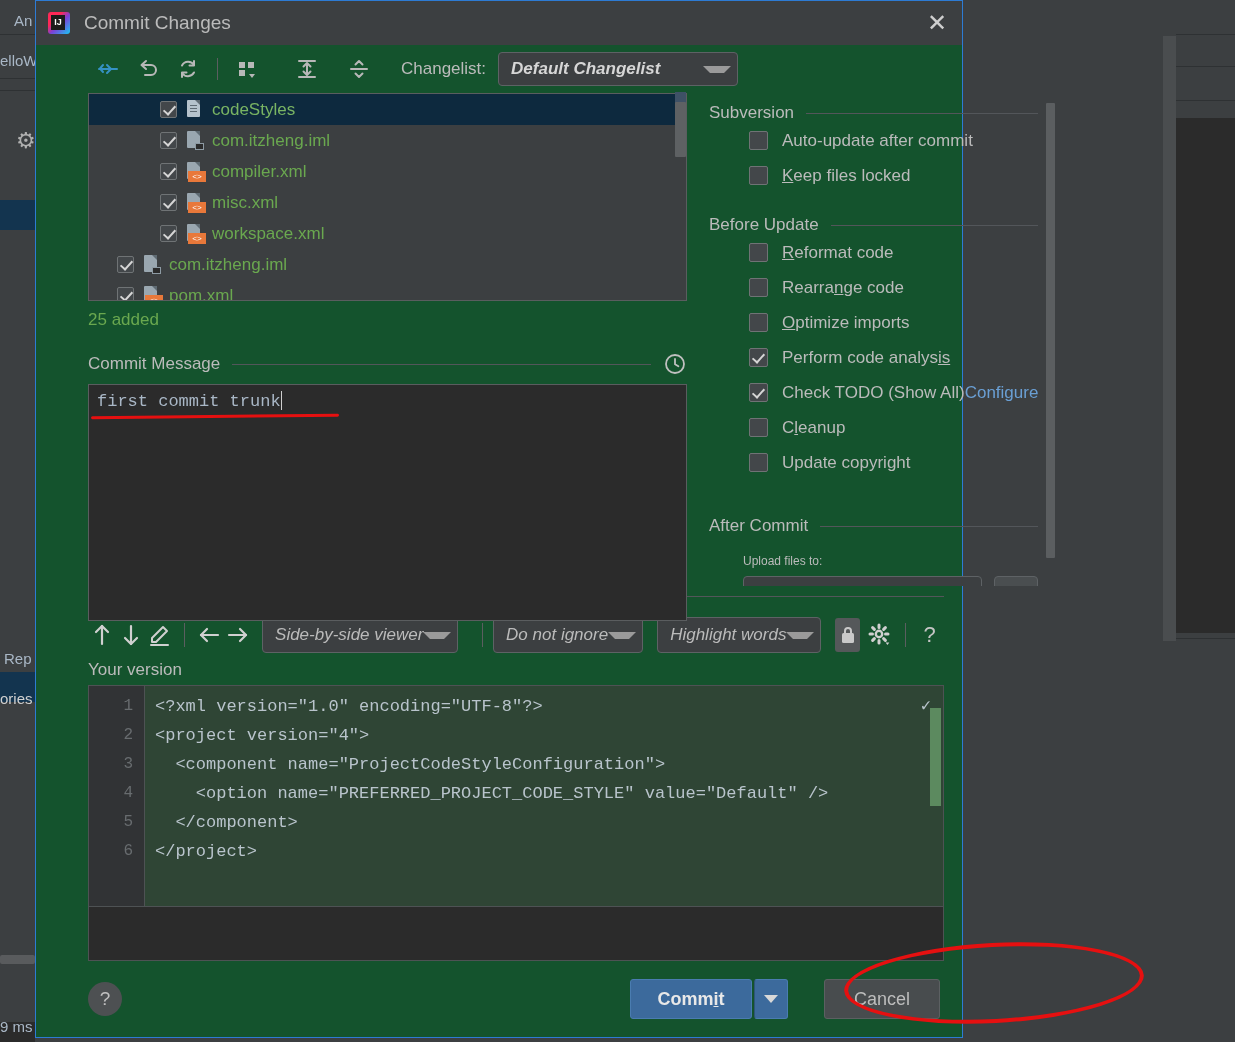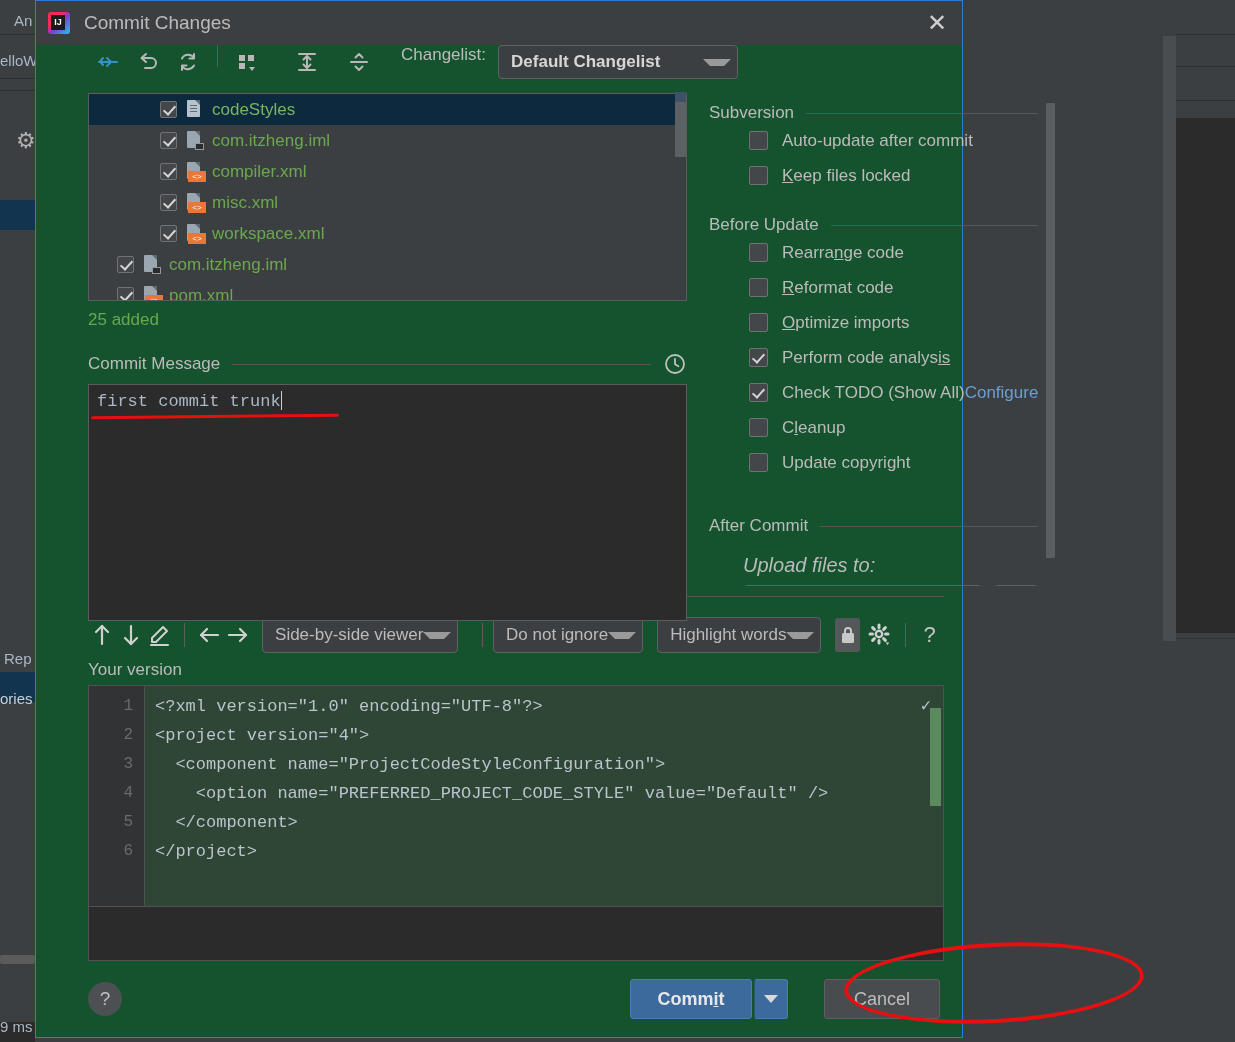--- a/index.html
+++ b/index.html
@@ -58,37 +58,37 @@
   .title-text { color: #bbbbbb; font-size: 19px; flex: 1; }
   .close-btn {
     width: 34px; height: 34px; color: #cfcfcf; font-size: 24px;
     display: flex; align-items: center; justify-content: center;
     cursor: pointer; line-height: 1;
   }
 
   
   .toolrow {
     height: 48px; flex: 0 0 48px;
-    display: flex; align-items: flex-start;
+    display: flex; align-items: center;
     padding-left: 52px;
   }
   .tbtn {
     width: 40px; height: 34px;
     display: flex; align-items: center; justify-content: center;
     cursor: pointer; color: #b8b8b8;
   }
   .tbtn svg { display: block; }
   .tsep { width: 1px; height: 22px; background: #5b5e60; margin: 0 9px; }
   .changelist-label { color: #bbbbbb; font-size: 17px; margin-left: 22px; margin-right: 12px; }
   .combo {
     background: #3c3f41; border: 1px solid #5e6265; border-radius: 4px;
     height: 34px; display: inline-flex; align-items: center;
     padding: 0 6px 0 12px; cursor: pointer;
   }
-  .combo .cval { color: #d6d6d6; font-size: 17px; font-weight: bold; white-space: nowrap; }
+  .combo .cval { color: #d6d6d6; font-size: 17px; font-weight: bold; white-space: nowrap; font-style: italic; }
   .combo .carr {
     margin-left: auto; padding-left: 14px;
     width: 0; height: 0; border-left: 7px solid transparent;
     border-right: 7px solid transparent; border-top: 7px solid #9a9a9a;
   }
   #changelist-combo { width: 240px; }
 
   
   .body { flex: 1; display: flex; min-height: 0; }
   .left { width: 668px; flex: 0 0 668px; padding: 0 0 0 52px; position: relative; }
@@ -196,21 +196,21 @@
   .grp-rule { flex: 1; height: 1px; background: #53565a; margin-left: 12px; }
   .chk-row {
     display: flex; align-items: center; height: 35px; padding-left: 40px;
     cursor: pointer;
   }
   .chk-row .cb { margin-right: 14px; width: 19px; height: 19px; flex: 0 0 19px; }
   .chk-row .cb.checked::after { left: 5px; top: 2px; }
   .chk-label { color: #bbbbbb; font-size: 17px; white-space: nowrap; }
   .chk-label u { text-decoration: underline; }
   .link { color: #6a9fd4; font-size: 17px; cursor: pointer; }
-  .upload-label { color: #bbbbbb; font-size: 20px; margin: 18px 0 8px 34px; font-style: italic; }
+  .upload-label { color: #bbbbbb; font-size: 12px; margin: 18px 0 8px 34px; }
   .upload-row { display: flex; align-items: center; padding-left: 34px; }
   #upload-combo { flex: 1; height: 34px; max-width: 348px; }
   .browse-btn {
     width: 44px; height: 34px; margin-left: 12px;
     background: #4a4e50; border: 1px solid #5e6265; border-radius: 4px;
     cursor: pointer;
   }
   .rscroll {
     position: absolute; right: 3px; top: 10px; width: 9px; height: 485px;
     background: #3c3f41;
@@ -521,25 +521,25 @@
           <span class="cb"></span>
           <span class="chk-label"><u>K</u>eep files locked</span>
         </div>
 
         <div class="grp-head" style="margin-top:22px;">
           <span class="grp-title">Before Update</span>
           <span class="grp-rule"></span>
         </div>
         <div class="chk-row">
           <span class="cb"></span>
+          <span class="chk-label"><u>R</u>eformat code</span>
+        </div>
+        <div class="chk-row">
+          <span class="cb"></span>
           <span class="chk-label">Rearra<u>n</u>ge code</span>
-        </div>
-        <div class="chk-row">
-          <span class="cb"></span>
-          <span class="chk-label"><u>R</u>eformat code</span>
         </div>
         <div class="chk-row">
           <span class="cb"></span>
           <span class="chk-label"><u>O</u>ptimize imports</span>
         </div>
         <div class="chk-row">
           <span class="cb checked"></span>
           <span class="chk-label">Perform code analys<u>is</u></span>
         </div>
         <div class="chk-row">

